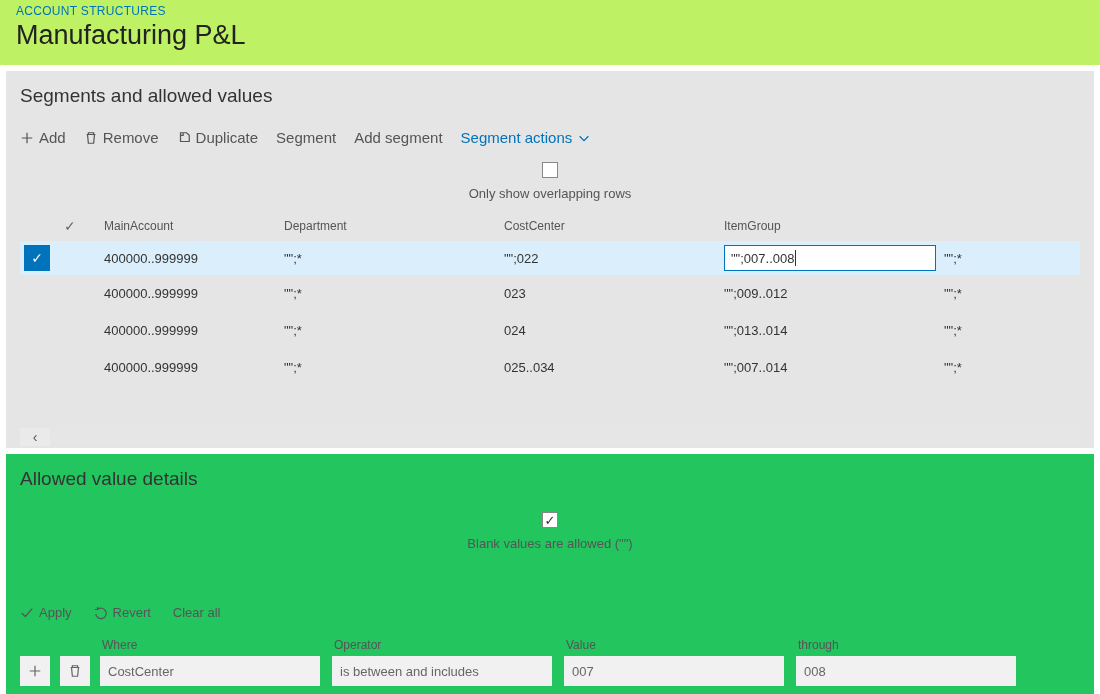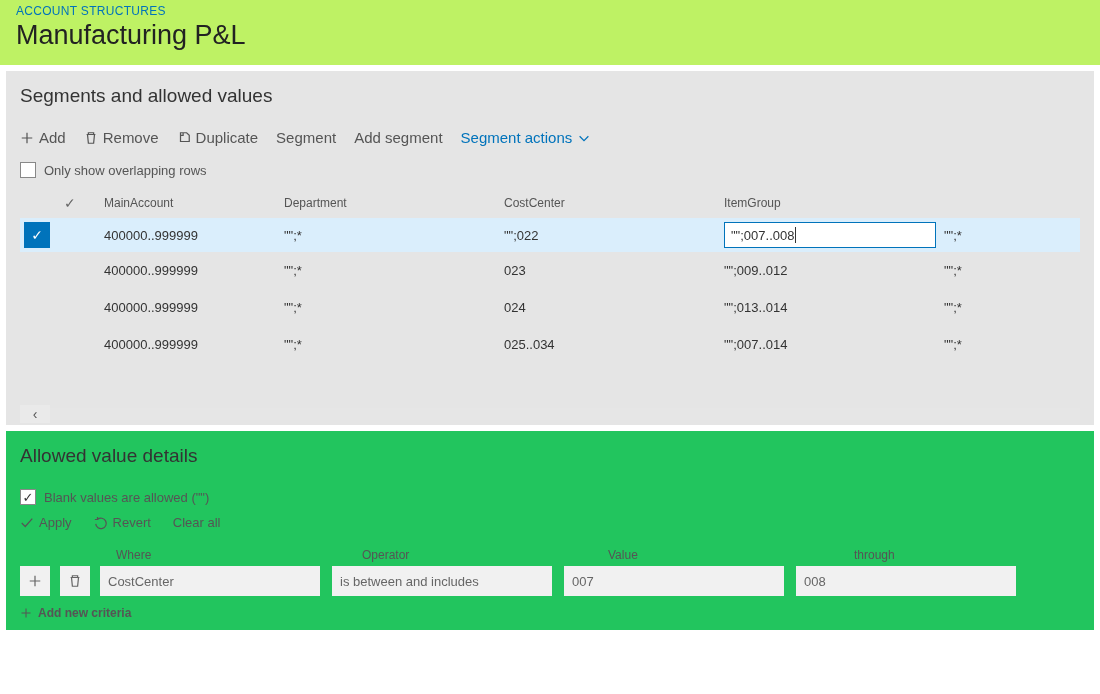--- a/index.html
+++ b/index.html
@@ -11,21 +11,21 @@
 
 .panel { background: #e5e5e5; margin: 6px 6px 0 6px; padding: 14px 14px 2px 14px; }
 .panel-title { font-size: 19px; font-weight: 300; color: #333; margin-bottom: 22px; }
 
 .toolbar { display: flex; align-items: center; gap: 18px; margin-bottom: 16px; }
 .toolbar-item { display: inline-flex; align-items: center; gap: 5px; color: #555; cursor: pointer; font-size: 15px; }
 .toolbar-item.link { color: #0073bb; }
 .toolbar-item svg { width: 14px; height: 14px; }
 .chev { display:inline-block; }
 
-.checkbox-row { display: flex; align-items: center; gap: 8px; color: #555; margin-bottom: 10px; }
+.checkbox-row { display: flex; align-items: center; gap: 8px; color: #555; margin-bottom: 10px; flex-direction: column; }
 .chk { width: 16px; height: 16px; border: 1px solid #888; display: inline-flex; align-items: center; justify-content: center; background: #fff; }
 .chk.checked::after { content: "✓"; font-size: 13px; color: #333; line-height: 1; }
 
 .grid { width: 100%; }
 .grid-header, .grid-row { display: grid; grid-template-columns: 40px 40px 180px 220px 220px 220px 1fr; align-items: center; min-height: 30px; }
 .grid-header { font-size: 12px; color: #555; padding: 3px 0; }
 .grid-header .col { padding: 2px 4px; }
 .sort-arrow { font-size: 11px; margin-left: 3px; }
 .hdr-check { color: #666; font-size: 14px; }
 
@@ -38,23 +38,23 @@
 .cell-edit { border: 1px solid #0073bb; background: #fff; padding: 2px 6px; height: 26px; display: flex; align-items: center; position: relative; }
 .cell-edit .cursor { display:inline-block; width:1px; height:16px; background:#333; margin-left:1px; }
 
 .hscroll { display:flex; align-items:center; margin-top:42px; height:18px; }
 .hscroll .arrow { width:30px; height:18px; background:#eaeaea; display:flex; align-items:center; justify-content:center; color:#555; font-size:14px; }
 .hscroll .track { flex:1; height:12px; background:#e6e6e6; }
 
 .panel2 { background:#22c55e; margin:6px 6px 0 6px; padding:14px 14px 8px 14px; }
 
 .action-row { display:flex; gap:22px; align-items:center; color:#555; margin:10px 0 18px 0; font-size:13px; }
-.action-item { display:inline-flex; align-items:center; gap:5px; cursor:pointer; }
-
-.criteria-labels { display:grid; grid-template-columns: 80px 230px 230px 230px 230px; gap: 16px; font-size:12px; color:#555; margin-bottom:4px; }
+.action-item { display:inline-flex; align-items:center; gap:5px; cursor:pointer;margin-top:44px; }
+
+.criteria-labels { display:grid; grid-template-columns: 80px 230px 230px 230px 230px; gap: 2px; font-size:12px; color:#555; margin-bottom:4px; }
 .criteria-row { display:grid; grid-template-columns: 38px 38px 230px 230px 230px 230px; gap: 2px; align-items:center; }
 .icon-btn { width:30px; height:30px; background:#f1f1f1; display:inline-flex; align-items:center; justify-content:center; color:#666; }
 .field { height:30px; background:#f1f1f1; border:none; padding:0 8px; font-size:13px; color:#666; width: 220px; }
 
 .add-criteria { display:inline-flex; align-items:center; gap:6px; color:#555; margin-top:10px; font-size:12px; cursor:pointer;font-weight:bold; }
 
 svg { stroke: currentColor; fill: none; stroke-width: 1.4; }
 </style>
 </head>
 <body>

